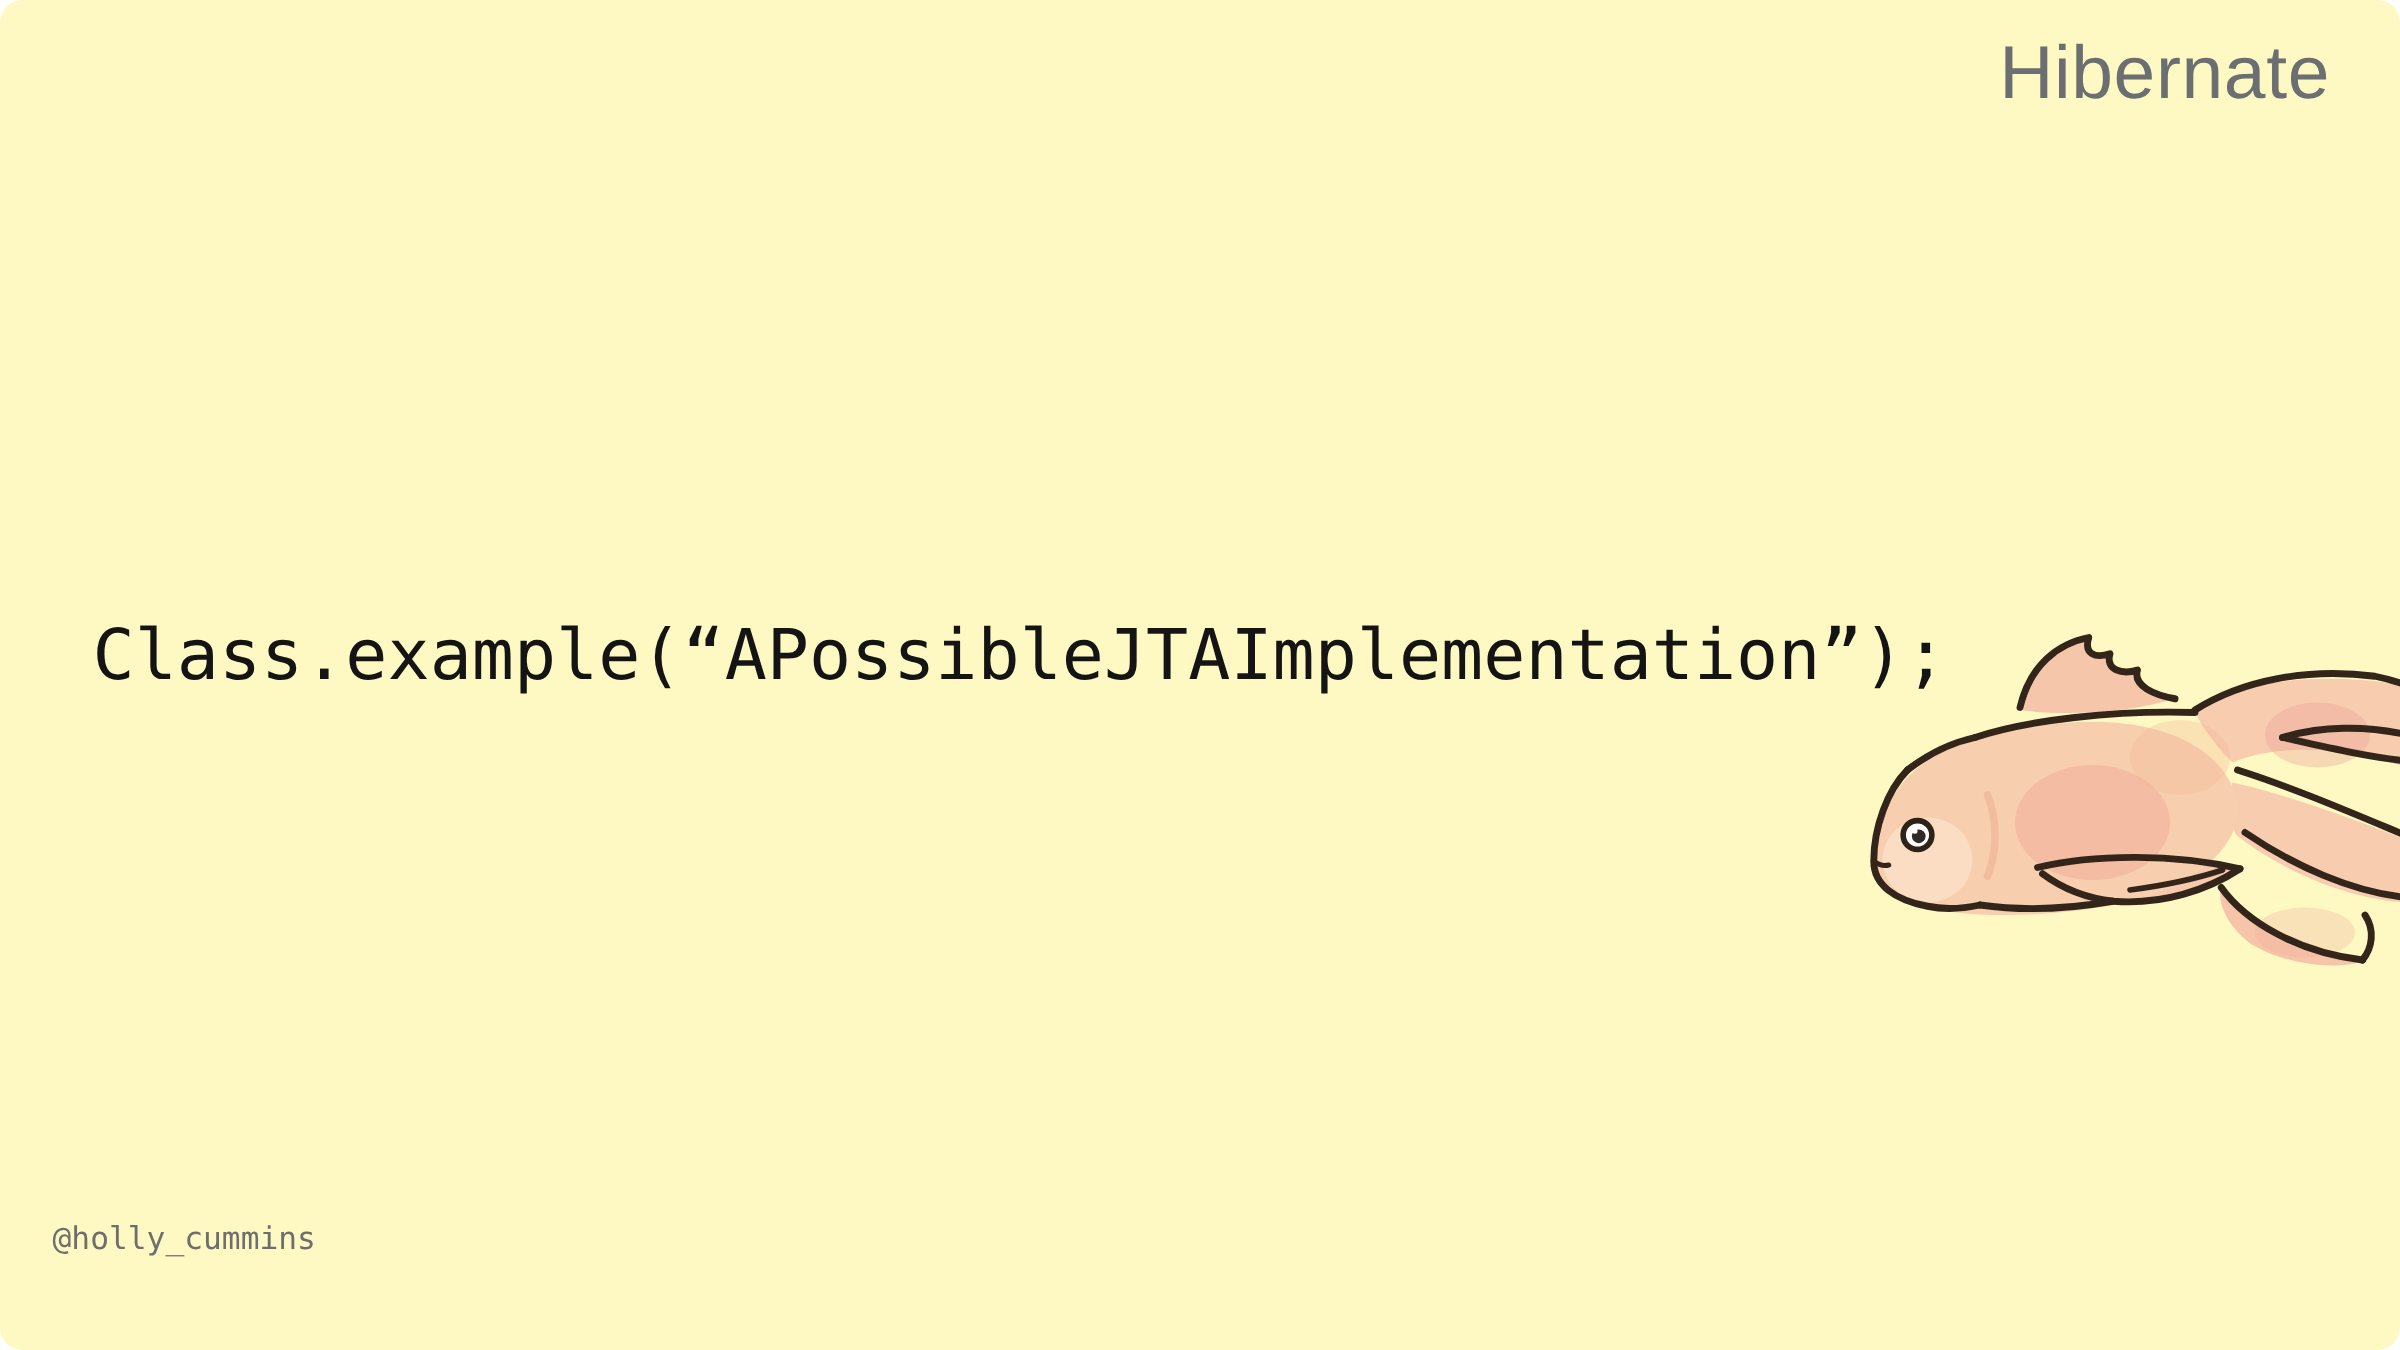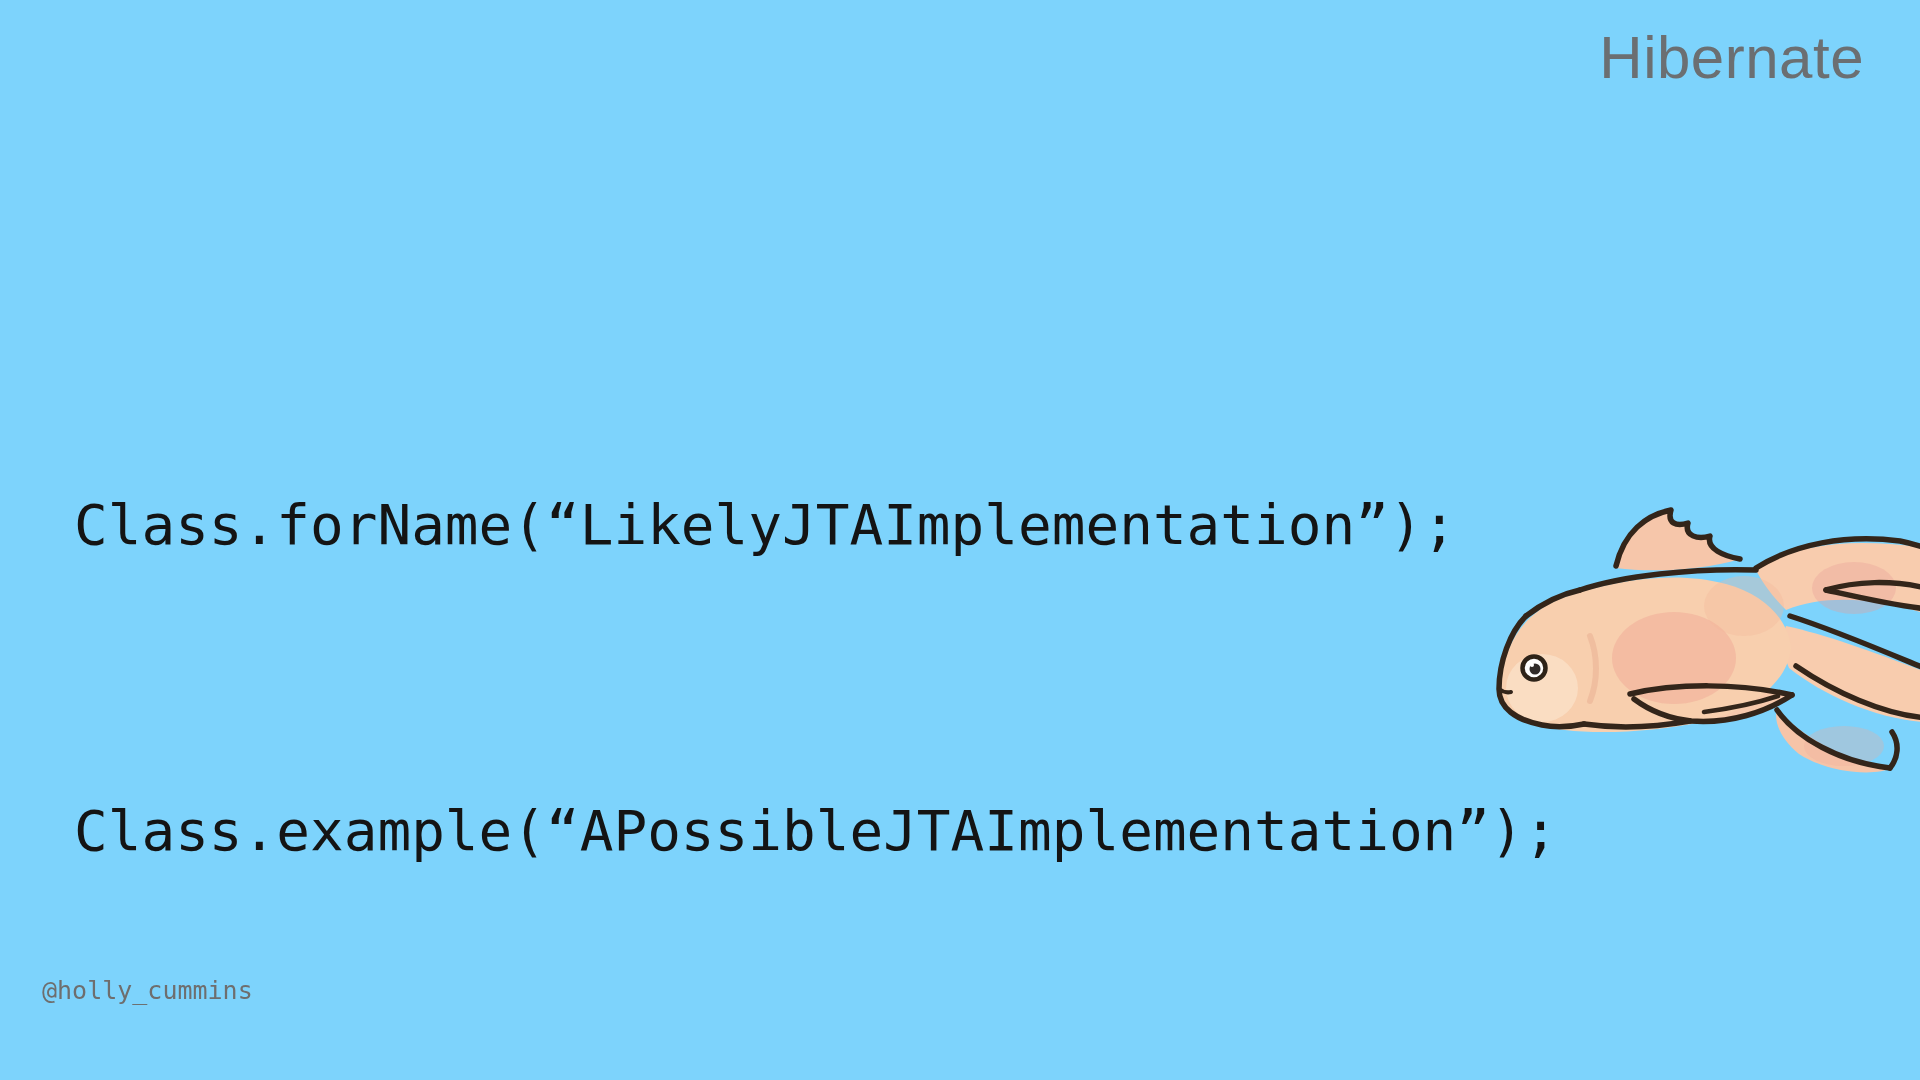--- a/index.html
+++ b/index.html
@@ -8,21 +8,22 @@
     position: relative;
     width: 1920px;
     height: 1080px;
     background: #ffffff;
     overflow: hidden;
     font-family: "Liberation Sans", sans-serif;
   }
   .slide {
     position: absolute;
     inset: 0;
-    background: #7dd3fc;
+    background: #fef9c3;
+    border-radius: 18px;
   }
   .brand {
     position: absolute;
     top: 28px;
     right: 56px;
     font-size: 60px;
     line-height: 1;
     font-weight: 300;
     letter-spacing: 0.5px;
     color: #6b6f72;
@@ -69,21 +70,20 @@
 </style>
 </head>
 <body>
 
 <div class="slide">
 
   <div class="brand">Hibernate</div>
 
 
   <div class="code-block">
-    <div class="code-line">Class.forName(“LikelyJTAImplementation”);</div>
     <div class="code-line">Class.example(“APossibleJTAImplementation”);</div>
     
     
   </div>
 
   <div class="fish">
     <svg viewBox="0 0 430 286" xmlns="http://www.w3.org/2000/svg">
 
       <g>
         <path d="M122,72 C130,38 152,20 176,14 C172,27 181,31 193,27 C189,40 203,44 215,40 C210,53 228,60 246,63 C210,74 158,77 122,72 Z" fill="#f6c6aa"></path>

